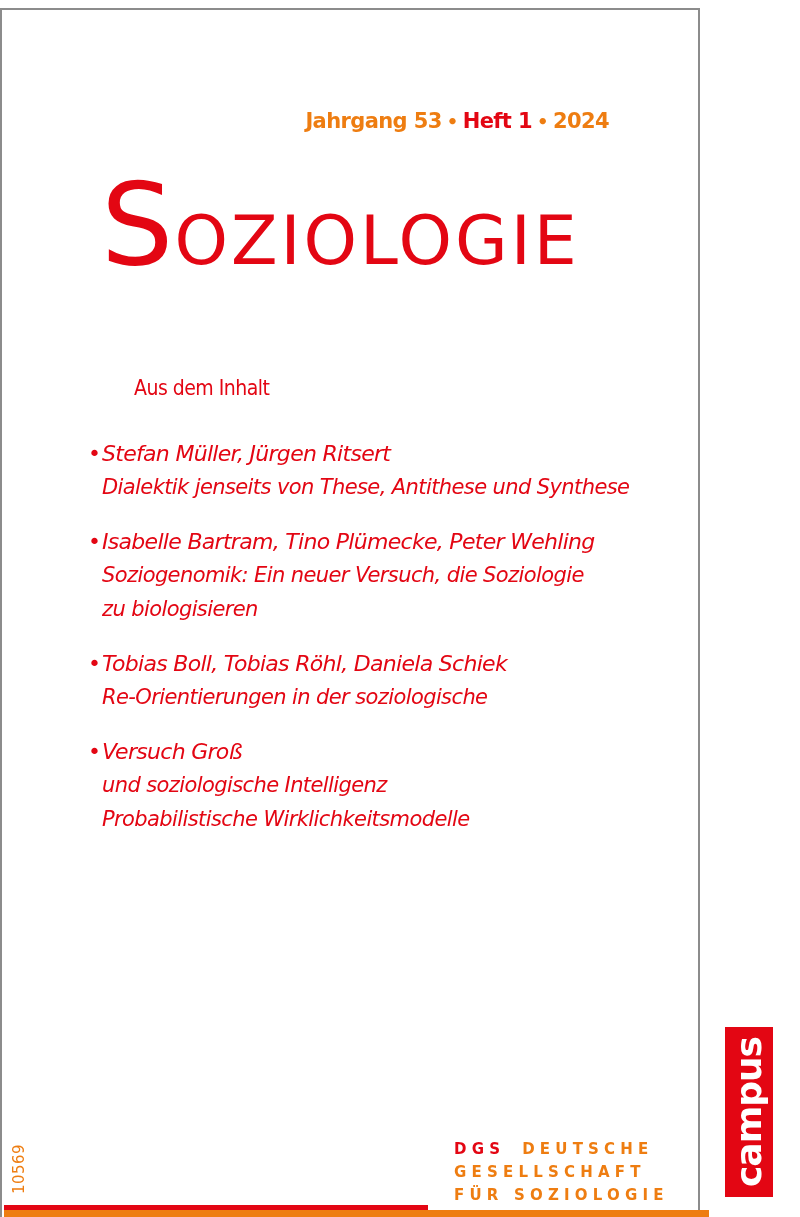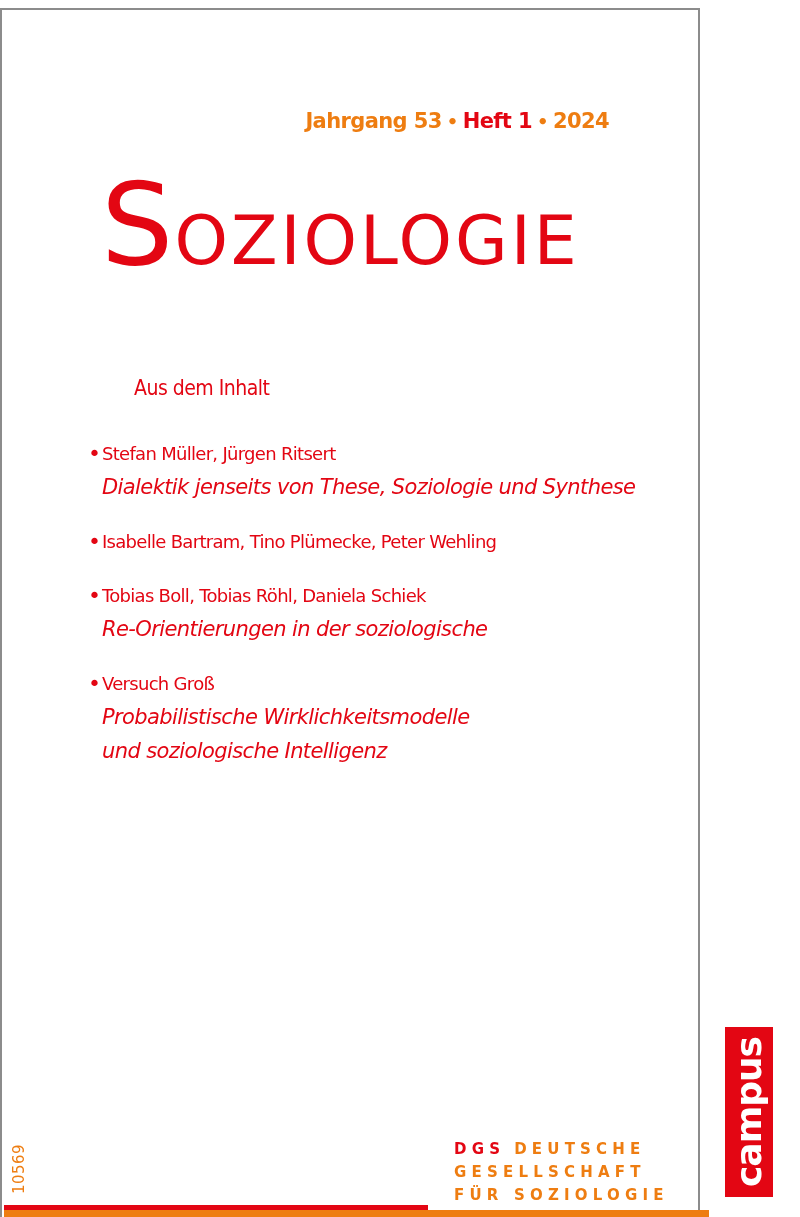--- a/index.html
+++ b/index.html
@@ -79,24 +79,25 @@
       margin-bottom: 22px;
     }
     .toc-item .bullet {
       position: absolute;
       left: 0;
       top: 0;
       font-size: 22px;
       line-height: 32px;
     }
     .toc-item .authors {
-      font-size: 18px;
+      font-size: 22px;
       line-height: 32px;
       letter-spacing: -0.7px;
       white-space: nowrap;
+      font-style: italic;
     }
     .toc-item .work {
       font-style: italic;
       font-size: 21px;
       line-height: 34px;
       letter-spacing: -0.6px;
     }
     .toc-item .work span { display: block; white-space: nowrap; }
 
     .campus-logo {
@@ -125,21 +126,21 @@
       position: absolute;
       left: 452px;
       top: 1128px;
       font-weight: bold;
       font-size: 15px;
       line-height: 23px;
       letter-spacing: 5.2px;
       color: #ee7d11;
       white-space: nowrap;
     }
-    .dgs .dgs-abbr { color: #e30613; margin-right: 9px; }
+    .dgs .dgs-abbr { color: #e30613; margin-right: 17px; }
     .dgs div { white-space: nowrap; }
 
     .isbn-code {
       position: absolute;
       left: 17px;
       top: 1159px;
       transform: translate(-50%, -50%) rotate(-90deg);
       transform-origin: center center;
       color: #ee7d11;
       font-size: 15px;
@@ -178,43 +179,47 @@
     <span class="cap">S</span><span class="rest">OZIOLOGIE</span>
   </div>
 
   <div class="toc-heading">Aus dem Inhalt</div>
 
   <div class="toc">
     <div class="toc-item">
       <span class="bullet">•</span>
       <div class="authors">Stefan Müller, Jürgen Ritsert</div>
       <div class="work">
-        <span>Dialektik jenseits von These, Soziologie und Synthese</span>
+        <span>Dialektik jenseits von These, Antithese und Synthese</span>
       </div>
     </div>
 
     <div class="toc-item">
       <span class="bullet">•</span>
       <div class="authors">Isabelle Bartram, Tino Plümecke, Peter Wehling</div>
+      <div class="work">
+        <span>Soziogenomik: Ein neuer Versuch, die Soziologie</span>
+        <span>zu biologisieren</span>
+      </div>
     </div>
 
     <div class="toc-item">
       <span class="bullet">•</span>
       <div class="authors">Tobias Boll, Tobias Röhl, Daniela Schiek</div>
       <div class="work">
         <span>Re-Orientierungen in der soziologische</span>
       </div>
     </div>
 
     <div class="toc-item">
       <span class="bullet">•</span>
       <div class="authors">Versuch Groß</div>
       <div class="work">
+        <span>und soziologische Intelligenz</span>
         <span>Probabilistische Wirklichkeitsmodelle</span>
-        <span>und soziologische Intelligenz</span>
       </div>
     </div>
   </div>
 
   <div class="campus-logo">
     <span class="logo-text">campus</span>
   </div>
 
   <div class="dgs">
     <div><span class="dgs-abbr">DGS</span><span>DEUTSCHE</span></div>

